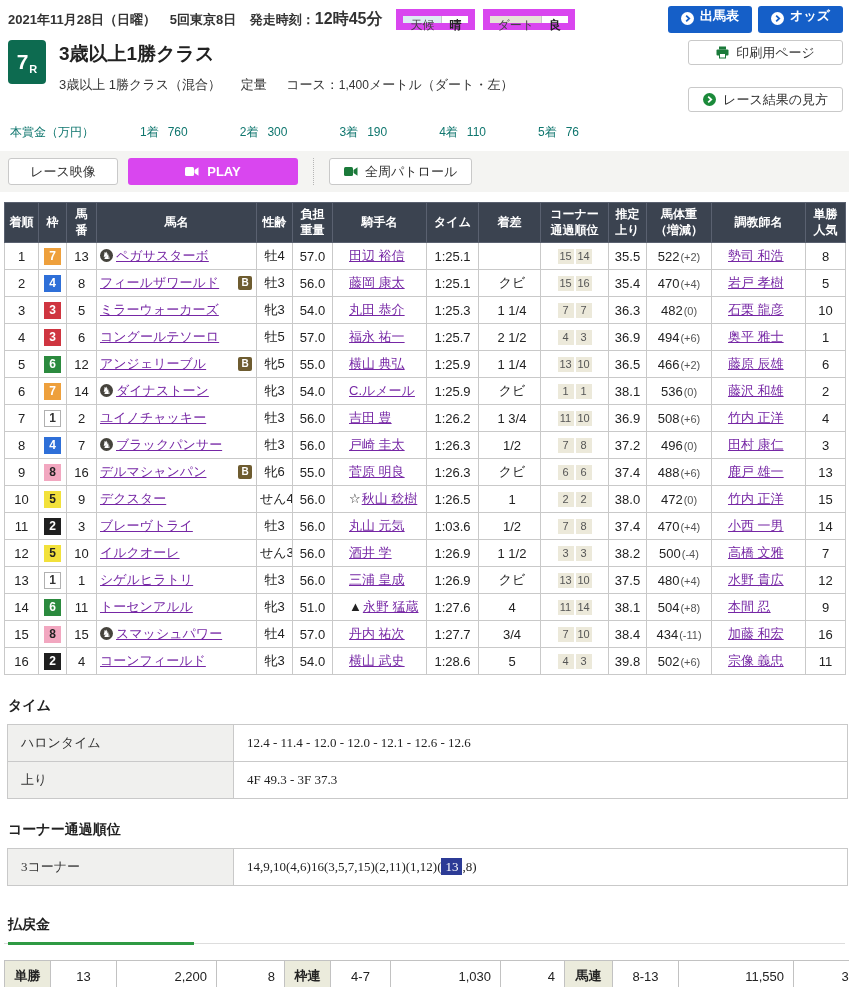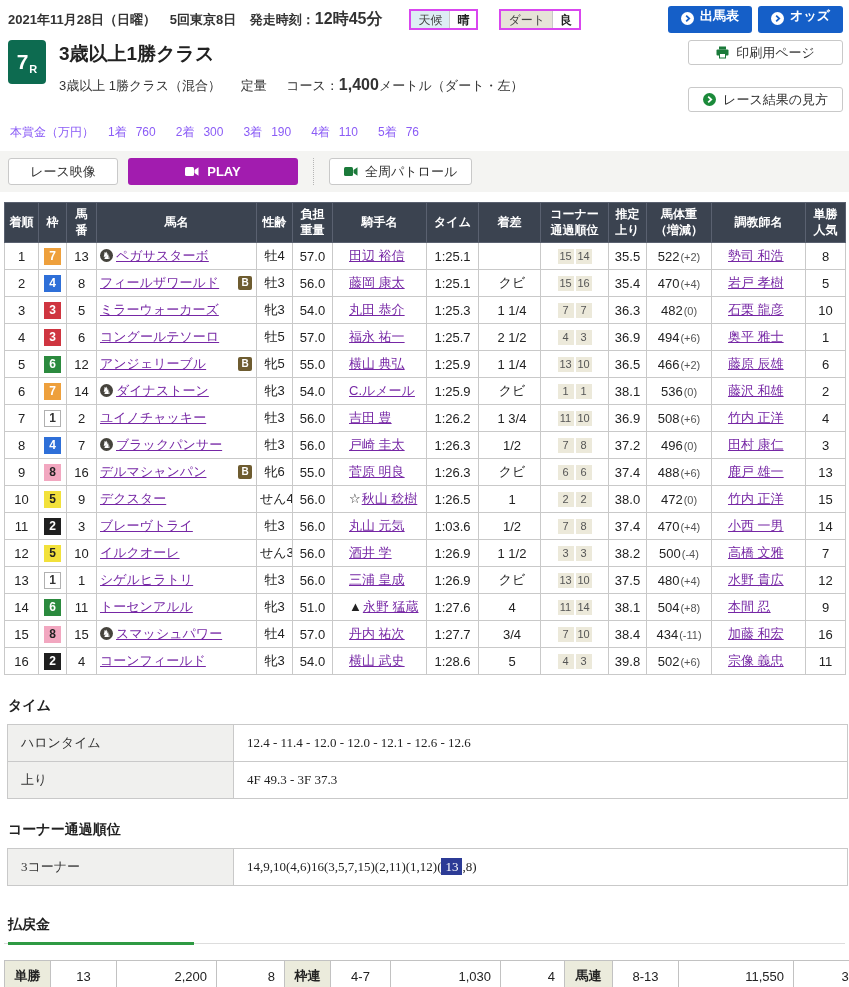--- a/index.html
+++ b/index.html
@@ -11,55 +11,55 @@
   }
   a { color:#7627a5; text-decoration:underline; cursor:pointer; }
 
   
   .header { padding:6px 6px 0 8px; }
   .top-row { display:flex; align-items:center; }
   .date-line { font-size:13px; font-weight:bold; color:#333; white-space:nowrap; }
   .date-line .sp { display:inline-block; width:10px; }
   .start-time { font-size:16px; }
   .badges { display:flex; gap:8px; margin-left:14px; }
-  .badge { display:flex; border:2px solid #d946ef; font-size:12px; height:21px; line-height:19px;margin-left:13px; }
+  .badge { display:flex; border:7px solid #d946ef; font-size:12px; height:21px; line-height:19px; }
   .badge .lbl { padding:0 7px; background:#ddedf4; color:#444; }
   .badge .lbl.track { background:#e6e3d8; }
   .badge .val { padding:0 7px; background:#fff; border-left:1px solid #c9c9c9; font-weight:bold; }
   .top-btns { margin-left:auto; display:flex; gap:6px; }
   .blue-btn { display:inline-flex; align-items:flex-end; gap:6px; background:#155fc8; color:#fff;
     font-weight:bold; font-size:13px; padding:8px 13px; height:27px; border-radius:3px; border:none; cursor:pointer;
     font-family:inherit; }
   .circ { width:13px; height:13px; border-radius:50%; display:inline-flex; align-items:center; justify-content:center; flex:0 0 auto; }
   .circ.white { background:#fff; color:#155fc8; }
   .circ.green { background:#1b8a3a; color:#fff; }
 
   .head-main { display:flex; margin-top:7px; }
   .race-badge { width:38px; height:44px; background:#0d6b50; color:#fff; border-radius:4px;
     display:flex; align-items:center; justify-content:center; font-weight:bold; font-size:21px; }
   .race-badge .r { font-size:11px; align-self:flex-end; margin:0 0 9px 1px; }
   .title-block { margin-left:13px; }
   .race-title { font-size:19px; font-weight:bold; color:#222; margin-top:1px; }
   .race-sub { font-size:13px; color:#333; margin-top:9px; }
   .race-sub .tok { margin-right:16px; }
-  .race-sub .dist { font-size:16px; font-weight:bold; }
+  .race-sub .dist { font-size:12px; font-weight:normal; }
   .head-right { margin-left:auto; display:flex; flex-direction:column; gap:22px; align-items:stretch; }
   .white-btn { display:inline-flex; align-items:center; justify-content:center; gap:7px; background:#fff;
     border:1px solid #c9c9c9; border-radius:3px; font-size:13px; color:#333; height:25px; padding:0 14px;
     cursor:pointer; min-width:136px; font-family:inherit; }
   .green-ic { color:#1b7a3a; display:inline-flex; }
 
-  .prize-row { font-size:12px; color:#8b5cf6; margin:12px 0 0 2px; display:flex; align-items:center; }
+  .prize-row { font-size:12px; color:#0f766e; margin:12px 0 0 2px; display:flex; align-items:center; }
   .prize-row .plabel { margin-right:14px; }
-  .prize-pair { margin-right:20px; }
+  .prize-pair { margin-right:20px;margin-left:32px; }
   .prize-pair .pl { margin-right:9px; }
 
   
   .video-strip { background:#f4f4f2; padding:7px 8px; display:flex; align-items:center; gap:10px; margin-top:10px; }
-  .play-btn { background:#a21caf; color:#fff; font-weight:bold; width:170px; height:27px; display:flex;
+  .play-btn { background:#d946ef; color:#fff; font-weight:bold; width:170px; height:27px; display:flex;
     align-items:center; justify-content:center; gap:8px; border-radius:3px; border:none; cursor:pointer;
     font-size:13px; font-family:inherit; }
   .vbtn { height:27px; min-width:110px;justify-content:center; }
   .vsep { border-left:1px dotted #b5b5b5; height:27px; margin:0 5px; }
 
   
   table.results { width:841px; margin:10px 4px 0; border-collapse:collapse; table-layout:fixed;border-radius:7px; }
   .results th { background:#3b4350; color:#fff; font-size:12px; font-weight:bold; border:1px solid #5a6170;
     padding:4px 1px; line-height:1.3; white-space:pre-line; vertical-align:middle; }
   .results td { border:1px solid #c9c9c9; font-size:13px; padding:4px 3px; height:19px; vertical-align:middle;

